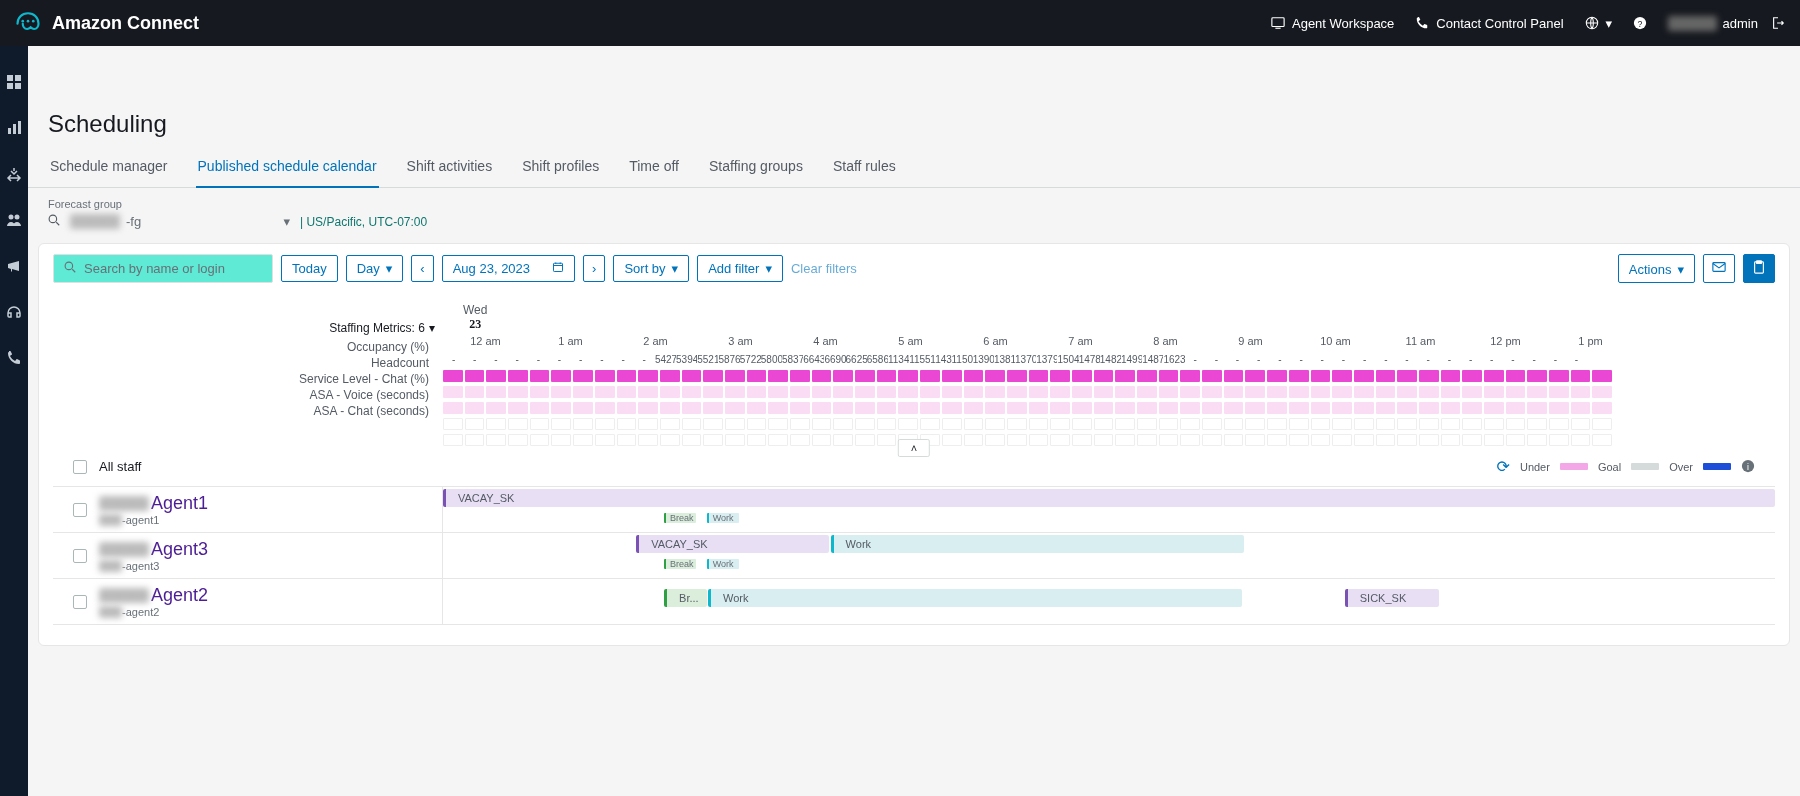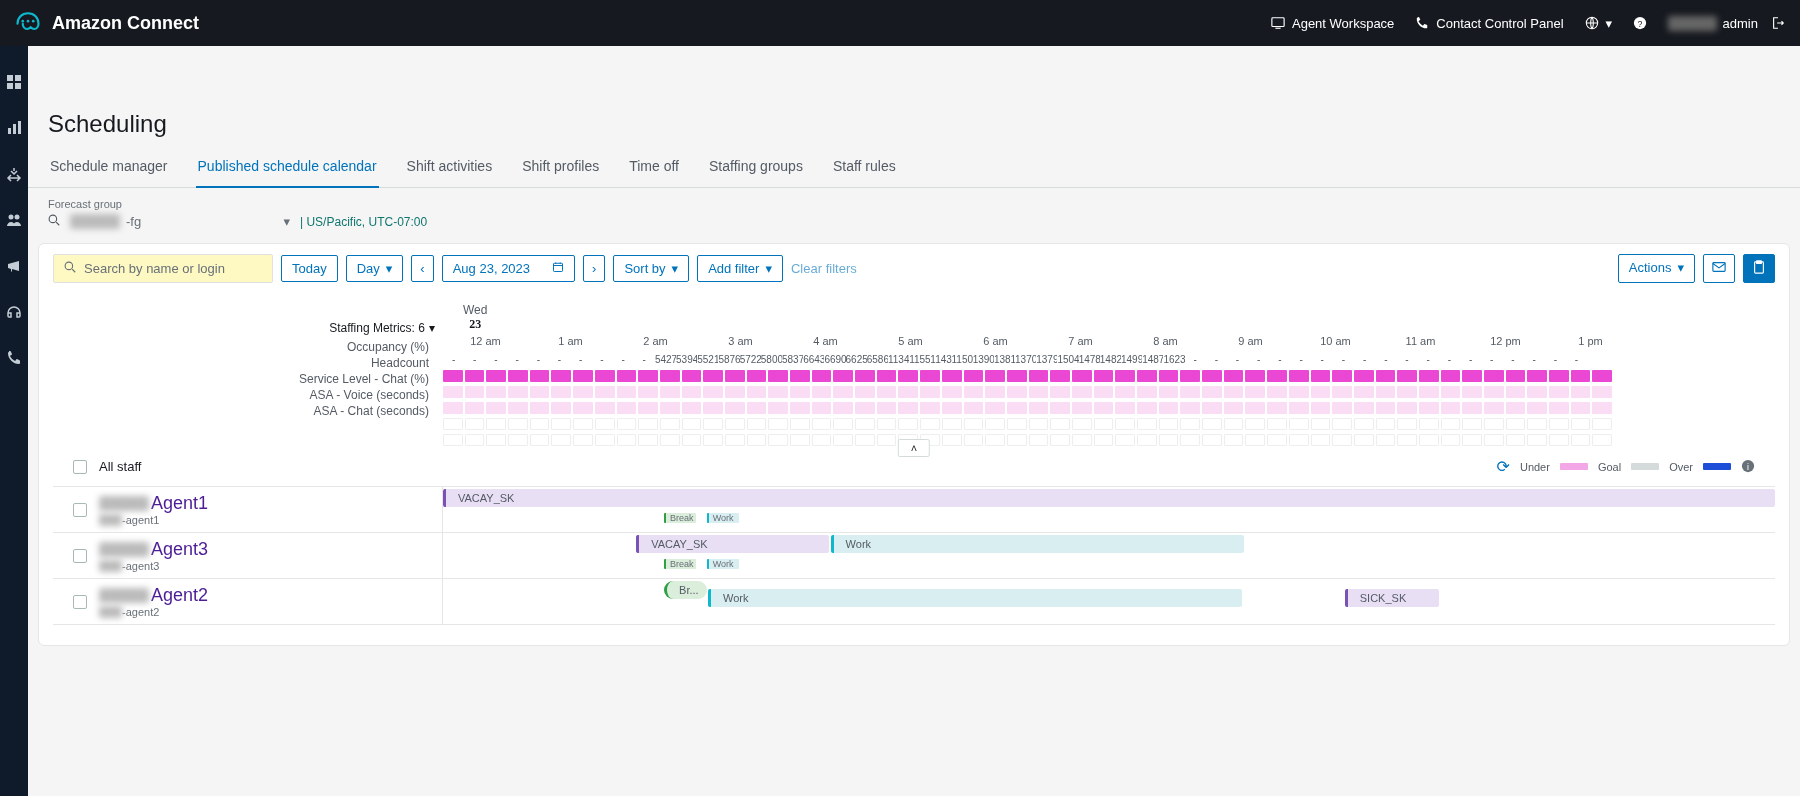--- a/index.html
+++ b/index.html
@@ -30,22 +30,22 @@
 .subbar-label { margin-bottom: 4px; }
 .subbar-row { display: flex; align-items: center; gap: 10px; font-size: 13px; }
 .fg-select { display: flex; align-items: center; gap: 6px; cursor: pointer; min-width: 220px; }
 .blur-box { filter: blur(3px); background: #bbb; color: #bbb; border-radius: 2px; padding: 0 12px; }
 .tz { color: #0f766e; font-size: 12px; }
 
 
 .card { background: #fff; margin: 8px 10px; border: 1px solid #e6e6e6; border-radius: 6px; padding: 10px 14px 20px 14px; }
 
 .filter-row { display: flex; align-items: center; gap: 8px; }
-.search-box { display: flex; align-items: center; gap: 8px; background: #fef9c3; border: 1px solid #e0e0e0; border-radius: 2px; padding: 6px 10px; width: 220px; color: #687078; }
-.btn { border: 1px solid #0073bb; color: #0073bb; background: #fff; padding: 5px 10px; border-radius: 2px; cursor: pointer; font-size: 13px; display: inline-flex; align-items: flex-start; gap: 6px; }
+.search-box { display: flex; align-items: center; gap: 8px; background: #5eead4; border: 1px solid #e0e0e0; border-radius: 2px; padding: 6px 10px; width: 220px; color: #687078; }
+.btn { border: 1px solid #0073bb; color: #0073bb; background: #fff; padding: 5px 10px; border-radius: 2px; cursor: pointer; font-size: 13px; display: inline-flex; align-items: flex-end; gap: 6px; }
 .btn.icon-only { padding: 5px 8px; }
 .link-muted { color: #0073bb; opacity: 0.6; font-size: 13px; cursor: pointer; }
 .filter-right { margin-left: auto; display: flex; gap: 8px; }
 
 
 .sched-wrap { margin-top: 18px; display: flex; }
 .left-col { width: 390px; flex: 0 0 390px; }
 .right-col { flex: 1; overflow: hidden; position: relative; }
 
 .metrics-label-head { height: 38px; display: flex; align-items: flex-end; justify-content: flex-end; padding-right: 8px; padding-bottom: 4px; font-size: 12px; color: #16191f; }
@@ -742,20 +742,20 @@
             <div class="checkbox"></div>
             <div class="agent-name-block">
               <div class="agent-name-row">
                 <span class="blur-box">xxxx</span>
                 <span class="agent-name">Agent2</span>
               </div>
               <span class="agent-login"><span class="blur-box" style="padding:0 6px;">xx</span>-agent2</span>
             </div>
           </div>
           <div class="agent-timeline">
-            <div class="bar break" style="left: 16.6%; width: 3.2%; top: 2px; border-radius: 9px;">Br...</div>
+            <div class="bar break" style="left: 16.6%; width: 3.2%; top: 10px;">Br...</div>
             <div class="bar work" style="left: 19.9%; width: 40.1%; top: 10px;">Work</div>
             <div class="bar sick" style="left: 67.7%; width: 7.1%; top: 10px;">SICK_SK</div>
           </div>
         </div>
       </div>
   </div>
 </div>
 
 </body></html>

